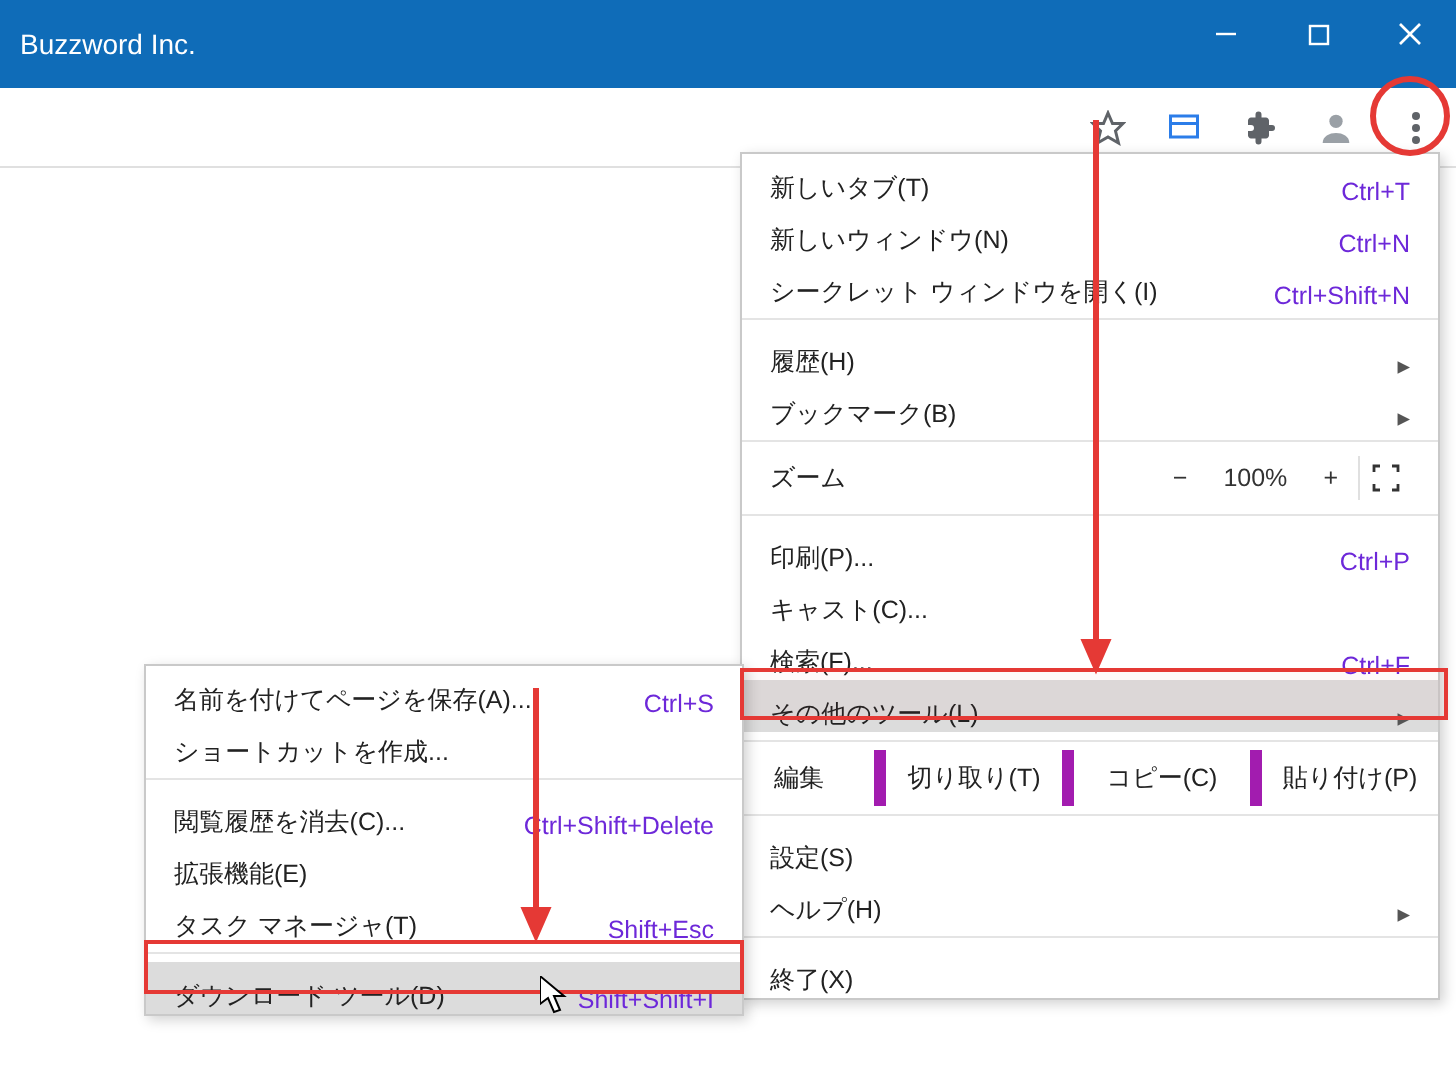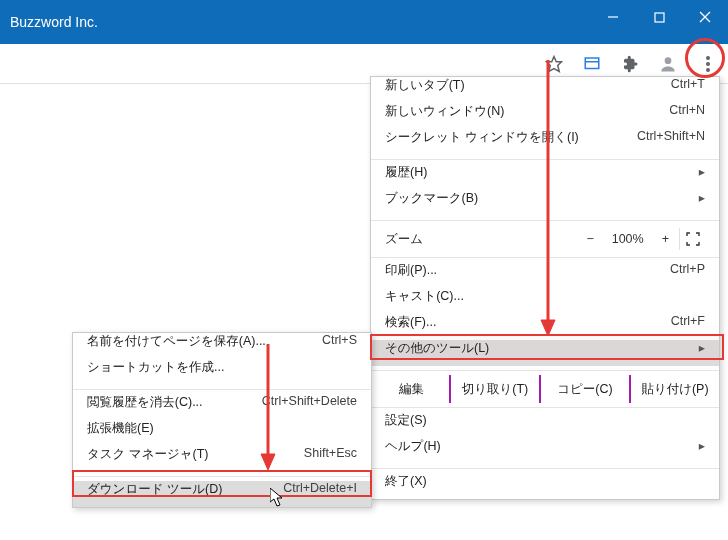--- a/index.html
+++ b/index.html
@@ -10,34 +10,34 @@
   .winctrls { position: absolute; right: 0; top: 0; height: 34px; display: flex; }
   .winbtn { width: 46px; display: flex; align-items: center; justify-content: center; color: #fff; font-size: 14px; }
   .winbtn svg { stroke: #fff; }
 
   .toolbar { height: 40px; border-bottom: 1px solid #e0e0e0; display: flex; align-items: center; justify-content: flex-end; padding-right: 8px; gap: 18px; }
   .tb-icon { width: 20px; height: 20px; display: flex; align-items: center; justify-content: center; color: #5f6368; }
   .kebab-wrap { width: 24px; height: 24px; display:flex; align-items:center; justify-content:center; }
   .red-circle { position: absolute; right: 3px; top: 38px; width: 40px; height: 40px; border: 3px solid #e53935; border-radius: 50%; pointer-events:none; z-index: 50; }
 
   .menu { position: absolute; background: #fff; border: 1px solid #c9c9c9; box-shadow: 2px 2px 6px rgba(0,0,0,0.18); font-size: 12.5px; color: #222; }
-  .menu-item { height: 26px; display: flex; align-items: flex-start; padding: 0 14px; justify-content: space-between; white-space: nowrap; cursor: default; }
+  .menu-item { height: 26px; display: flex; align-items: flex-end; padding: 0 14px; justify-content: space-between; white-space: nowrap; cursor: default; }
   .menu-item .label {}
-  .menu-item .shortcut { color: #404040; margin-left: 20px; }
+  .menu-item .shortcut { color: #6d28d9; margin-left: 20px; }
   .menu-item .chev { color: #555; }
   .menu-sep { height: 1px; background: #e4e4e4; margin: 4px 0; }
   .menu-bar { height: 28px; display:flex; align-items:center; justify-content: space-between; padding: 0 14px; text-align: center; }
   .menu-bar .label { flex: 0 0 auto; }
   .menu-bar .spacer { flex: 1; }
   .zoom-ctrls { display:flex; align-items:center; gap: 18px; }
   .zoom-ctrls span { color: #333; }
   .fullscreen-box { width: 26px; height: 22px; border-left: 1px solid #e0e0e0; display:flex; align-items:center; justify-content:center; margin-left:10px; }
-  .edit-bar { height: 28px; display:flex; align-items:center; padding-left:28px; }
+  .edit-bar { height: 28px; display:flex; align-items:center; padding-left:16px; }
   .edit-bar .label { flex: 0 0 50px; }
-  .edit-btn { flex: 1; text-align: center; border-left: 2px solid #a21caf; height: 100%; display:flex; align-items:center; justify-content:center; }
+  .edit-btn { flex: 1; text-align: center; border-left: 6px solid #a21caf; height: 100%; display:flex; align-items:center; justify-content:center; }
 
   .menu-main { top: 76px; right: 8px; width: 350px; z-index: 10; }
   .menu-sub  { top: 332px; left: 72px; width: 300px; z-index: 20; }
 
   .hl-primary { border: 2px solid #e53935; position: absolute; pointer-events: none; z-index: 40; }
   .hl-tools { top: 334px; left: 370px; width: 354px; height: 26px; background: rgba(229,57,53,0.03);}
   .hl-dev { top: 470px; left: 72px; width: 300px; height: 27px; }
 
   .arrow { position: absolute; stroke: #e53935; fill: #e53935; z-index: 45; }
 
@@ -194,21 +194,21 @@
   <div class="menu-item">
     <span class="label">拡張機能(E)</span>
   </div>
   <div class="menu-item">
     <span class="label">タスク マネージャ(T)</span>
     <span class="shortcut">Shift+Esc</span>
   </div>
   <div class="menu-sep"></div>
   <div class="menu-item highlighted-row">
     <span class="label">ダウンロード ツール(D)</span>
-    <span class="shortcut">Ctrl+Delete+I</span>
+    <span class="shortcut">Shift+Shift+I</span>
   </div>
 </div>
 
 <div class="hl-primary hl-tools"></div>
 <div class="hl-primary hl-dev"></div>
 
 <svg class="arrow" style="top:60px; left:538px;" width="20" height="278">
   <line x1="10" y1="0" x2="10" y2="262" stroke="#e53935" stroke-width="3"></line>
   <polygon points="10,276 3,260 17,260"></polygon>
 </svg>

